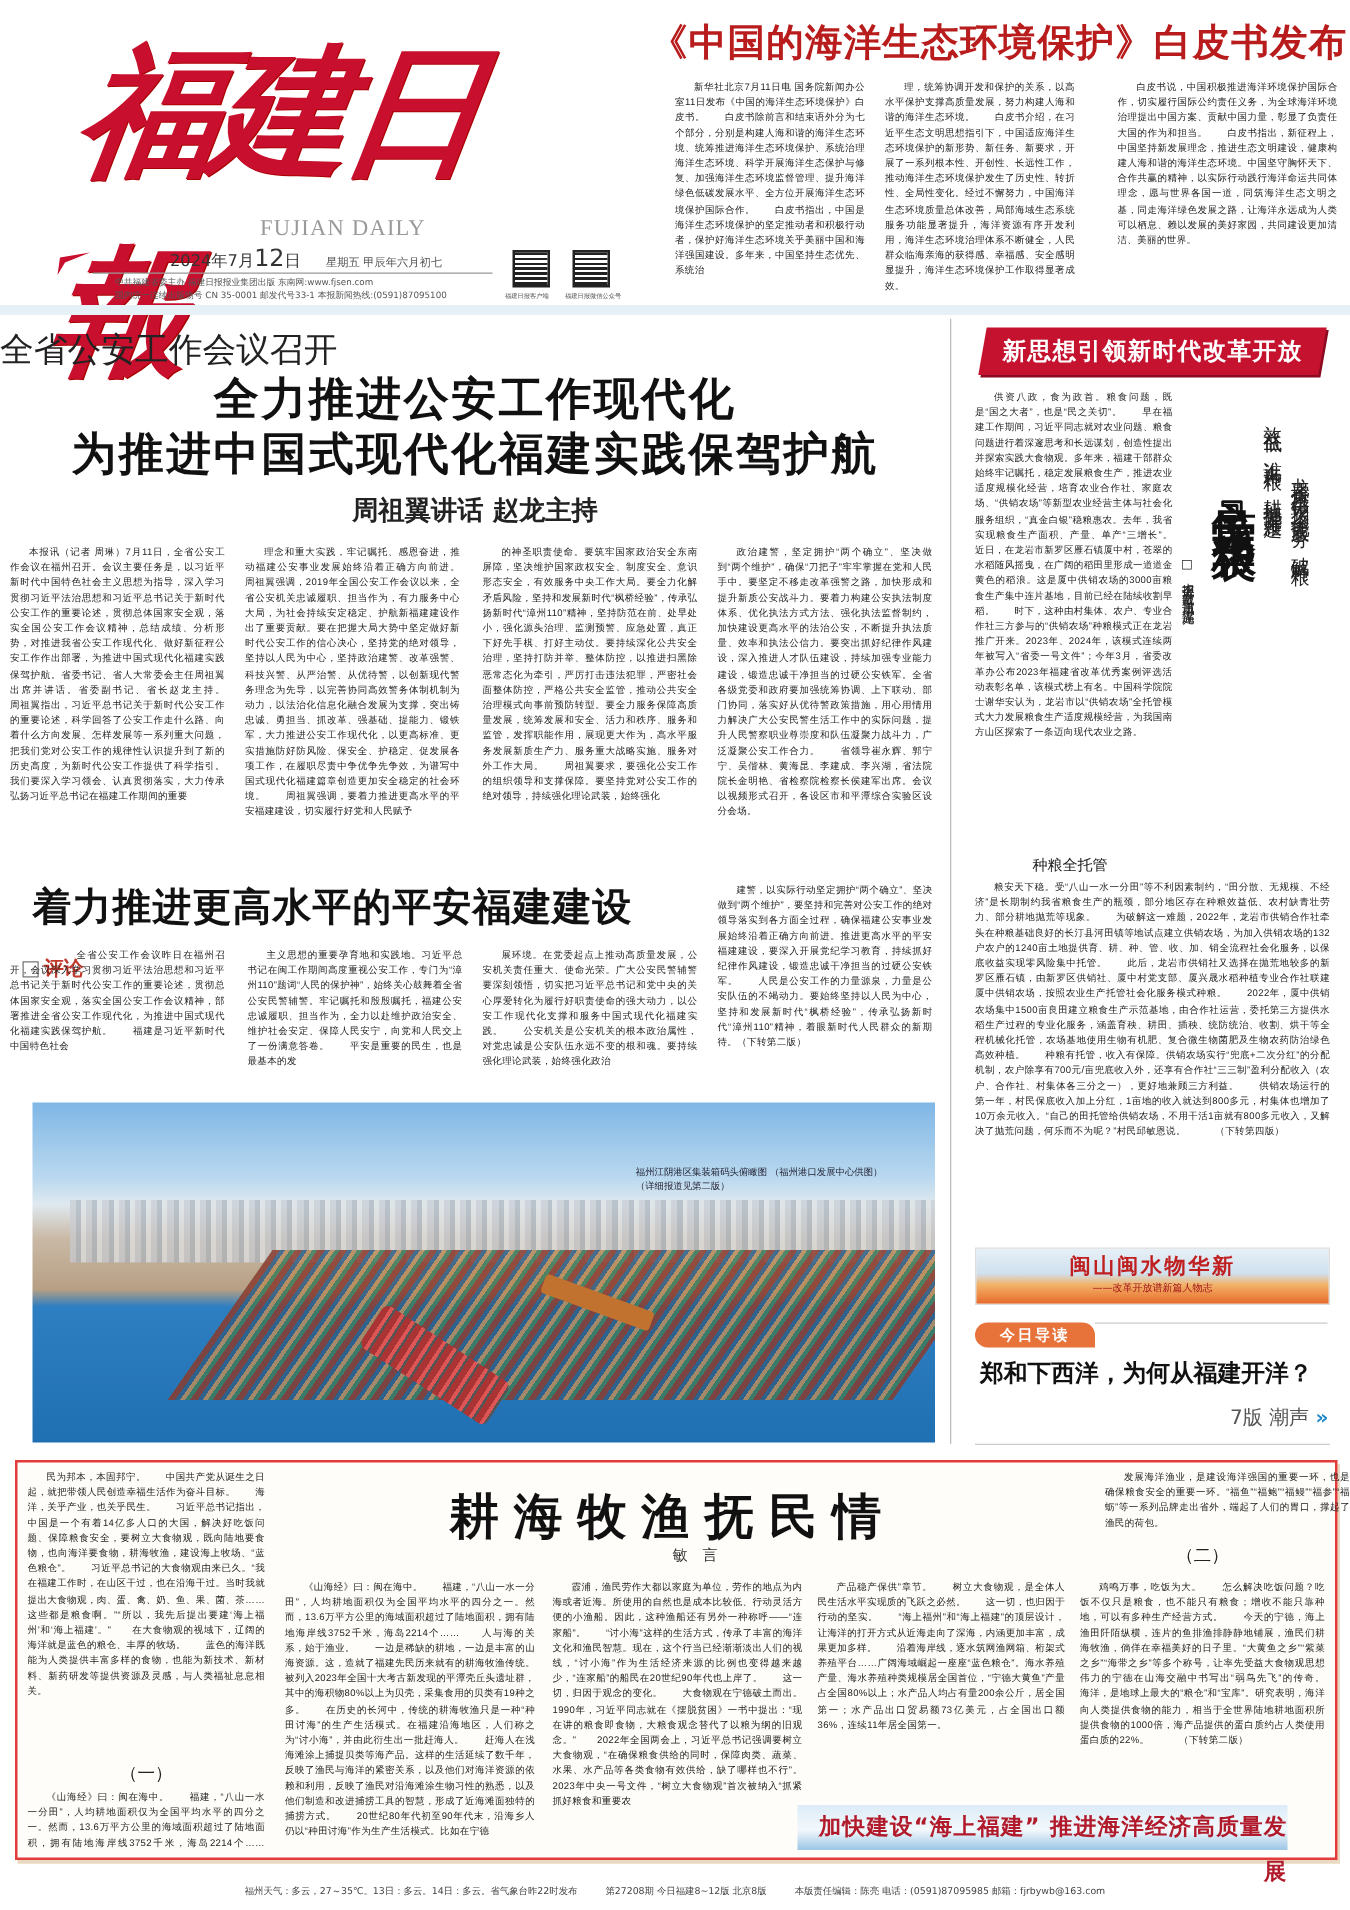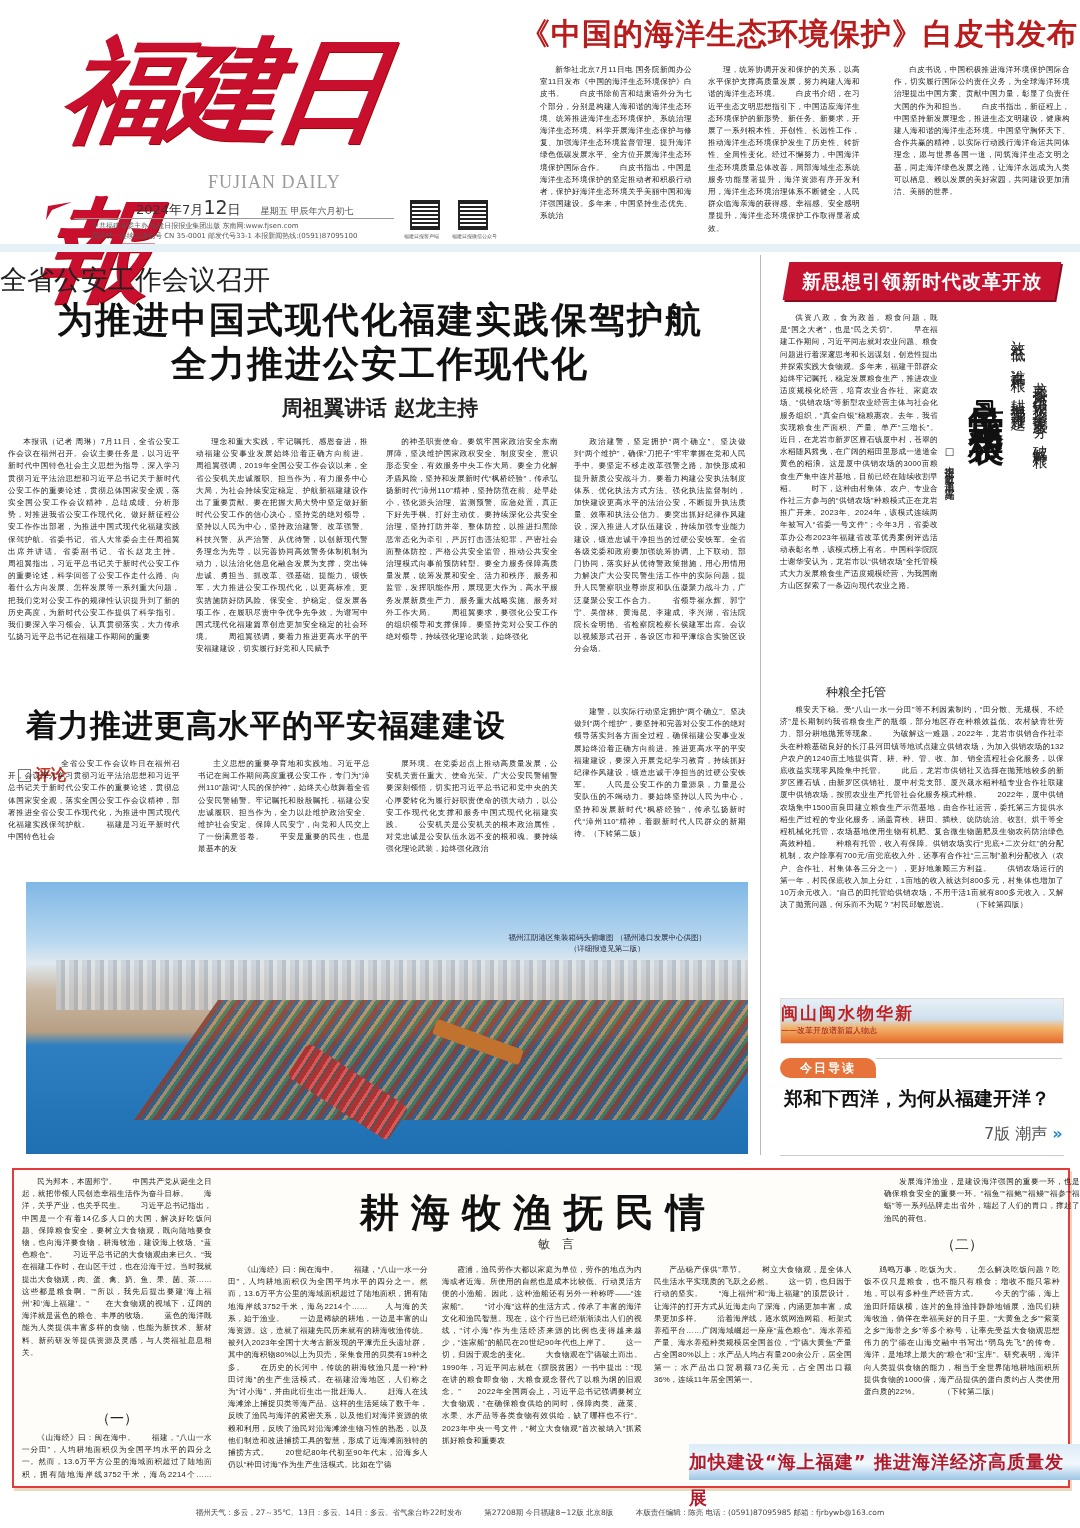--- a/index.html
+++ b/index.html
@@ -39,49 +39,49 @@
 
 
 .photo{left:26px;top:882px;width:722px;height:272px;overflow:hidden;
 background:linear-gradient(180deg,#7fb7e6 0%,#b9d8ef 22%,#dfe9ef 30%,#c9b9a5 40%,#b79f84 55%,#2e7fc1 60%,#1f6fb3 100%)}
 .photo .yard{position:absolute;left:150px;top:118px;width:580px;height:120px;transform:skewX(-35deg);
 background:repeating-linear-gradient(90deg,#8a3b2e 0 6px,#2e5e86 6px 10px,#b98c5b 10px 14px,#3c7c5a 14px 18px);opacity:.85}
 .photo .city{position:absolute;left:30px;top:78px;width:700px;height:50px;background:repeating-linear-gradient(90deg,#c7ccd3 0 5px,#aab3bd 5px 9px,#e0e3e6 9px 13px);opacity:.7}
 .photo .ship{position:absolute;left:262px;top:190px;width:120px;height:40px;background:repeating-linear-gradient(90deg,#a33 0 5px,#d55 5px 8px,#555 8px 10px);transform:rotate(33deg);border-radius:6px}
 .photo .ship2{position:absolute;left:406px;top:152px;width:92px;height:16px;background:#c0722e;transform:rotate(20deg);border-radius:3px}
 .photo-title{position:absolute;right:66px;top:14px;font-size:24px;font-weight:bold;color:#d9462a;text-shadow:0 0 3px #fff,1px 1px 0 #fff;letter-spacing:1px}
-.photo-cap{position:absolute;right:42px;top:50px;font-size:7.5px;color:#223;text-align:center;line-height:11px}
+.photo-cap{position:absolute;right:42px;top:50px;font-size:7.5px;color:#223;text-align:left;line-height:11px}
 
 
 .right-divider{left:760px;top:255px;width:1px;height:900px;background:#bbb}
 .banner-red{left:786px;top:262px;width:272px;height:38px;background:#c4122f;transform:skewX(-10deg);box-shadow:2px 2px 0 #8a0b20}
 .banner-red span{display:block;transform:skewX(10deg);color:#fff;font-size:19px;font-weight:bold;text-align:center;line-height:38px;letter-spacing:1px}
 .vtext{writing-mode:vertical-rl;font-family:"DejaVu Serif","Liberation Serif",serif;color:#222;white-space:nowrap}
 .liangce{left:962px;top:372px;font-size:36px;font-weight:bold;letter-spacing:6px;color:#111}
 .deck1{left:1030px;top:370px;font-size:15px;letter-spacing:3px}
 .deck2{left:1008px;top:330px;font-size:15px;letter-spacing:3px}
 .byline{left:942px;top:446px;font-size:10px;letter-spacing:1px}
 .subhead-grain{left:826px;top:684px;font-size:12px;color:#222}
 
-.ad1{left:780px;top:998px;width:284px;height:46px;background:linear-gradient(180deg,#e7f0f7 0%,#cfe0ee 45%,#f2b36a 65%,#e86a2a 100%);border:1px solid #ddd;text-align:left}
+.ad1{left:780px;top:998px;width:284px;height:46px;background:linear-gradient(180deg,#e7f0f7 0%,#cfe0ee 45%,#f2b36a 65%,#e86a2a 100%);border:1px solid #ddd;text-align:center}
 .ad1-t{font-size:17px;font-weight:bold;color:#c01f1f;letter-spacing:2px;line-height:24px;padding-top:2px}
 .ad1-s{font-size:8px;color:#a0141a;line-height:12px}
 .today-tab{left:780px;top:1058px;width:96px;height:20px;background:#e8733a;border-radius:10px 10px 0 10px;color:#fff;font-size:12px;font-weight:bold;line-height:20px;text-align:center;letter-spacing:2px}
 .today-rule{left:876px;top:1058px;width:186px;height:1px;background:#ccc}
 .today-h{left:784px;top:1086px;font-family:"DejaVu Serif","Liberation Serif",serif;font-size:19px;font-weight:bold;color:#111;white-space:nowrap}
 .today-link{left:984px;top:1124px;font-size:16px;color:#555;white-space:nowrap}
 .today-link .chev{color:#1e88c8;font-weight:bold}
 .today-bottom{left:780px;top:1155px;width:284px;height:1px;background:#ccc}
 
 
 .feature-frame{left:12px;top:1168px;width:1058px;height:320px;border:2.5px solid #e23b3b;background:#fffdf9;box-shadow:2px 3px 0 #e9d9c0}
 .feature-title{left:360px;top:1186px;font-size:39px;font-weight:bold;color:#111;letter-spacing:12px;white-space:nowrap}
 .feature-author{left:538px;top:1236px;font-size:12px;color:#333;letter-spacing:12px}
 .section-num{font-family:"DejaVu Serif","Liberation Serif",serif;font-size:14px;color:#222;text-align:center}
-.ad2{left:689px;top:1444px;width:392px;height:36px;background:linear-gradient(180deg,#dcecf8 0%,#f3f8fc 55%,#9cc6e6 100%);text-align:left}
+.ad2{left:638px;top:1444px;width:392px;height:36px;background:linear-gradient(180deg,#dcecf8 0%,#f3f8fc 55%,#9cc6e6 100%);text-align:right}
 .ad2 span{font-size:18px;font-weight:bold;color:#b11a2b;line-height:36px;letter-spacing:1px}
 
 .footer{left:0;width:1080px;top:1508px;text-align:center;font-size:7.5px;color:#444;white-space:nowrap}
 .footer span{margin:0 10px}
 </style>
 </head>
 <body>
 
 <div class="abs masthead-logo">福建日報</div>
 <div class="abs masthead-en">FUJIAN DAILY</div>
@@ -104,22 +104,22 @@
 
 <div class="abs wp-title">《中国的海洋生态环境保护》白皮书发布</div>
 <div class="col body-text" style="left:540px;top:64px;width:152px;height:174px">新华社北京7月11日电  国务院新闻办公室11日发布《中国的海洋生态环境保护》白皮书。　　白皮书除前言和结束语外分为七个部分，分别是构建人海和谐的海洋生态环境、统筹推进海洋生态环境保护、系统治理海洋生态环境、科学开展海洋生态保护与修复、加强海洋生态环境监督管理、提升海洋绿色低碳发展水平、全方位开展海洋生态环境保护国际合作。　　白皮书指出，中国是海洋生态环境保护的坚定推动者和积极行动者，保护好海洋生态环境关乎美丽中国和海洋强国建设。多年来，中国坚持生态优先、系统治</div>
 <div class="col body-text" style="left:708px;top:64px;width:152px;height:174px">理，统筹协调开发和保护的关系，以高水平保护支撑高质量发展，努力构建人海和谐的海洋生态环境。　　白皮书介绍，在习近平生态文明思想指引下，中国适应海洋生态环境保护的新形势、新任务、新要求，开展了一系列根本性、开创性、长远性工作，推动海洋生态环境保护发生了历史性、转折性、全局性变化。经过不懈努力，中国海洋生态环境质量总体改善，局部海域生态系统服务功能显著提升，海洋资源有序开发利用，海洋生态环境治理体系不断健全，人民群众临海亲海的获得感、幸福感、安全感明显提升，海洋生态环境保护工作取得显著成效。</div>
 <div class="col body-text" style="left:894px;top:64px;width:176px;height:174px">白皮书说，中国积极推进海洋环境保护国际合作，切实履行国际公约责任义务，为全球海洋环境治理提出中国方案、贡献中国力量，彰显了负责任大国的作为和担当。　　白皮书指出，新征程上，中国坚持新发展理念，推进生态文明建设，健康构建人海和谐的海洋生态环境。中国坚守胸怀天下、合作共赢的精神，以实际行动践行海洋命运共同体理念，愿与世界各国一道，同筑海洋生态文明之基，同走海洋绿色发展之路，让海洋永远成为人类可以栖息、赖以发展的美好家园，共同建设更加清洁、美丽的世界。</div>
 
 <div class="abs header-band"></div>
 
 <div class="abs lead-kicker">全省公安工作会议召开</div>
 <div class="abs lead-h1">
+  <div>全力推进公安工作现代化</div>
   <div>为推进中国式现代化福建实践保驾护航</div>
-  <div>全力推进公安工作现代化</div>
 </div>
 <div class="abs lead-sub">周祖翼讲话  赵龙主持</div>
 
 <div class="col body-text" style="left:8px;top:436px;width:172px;height:250px">本报讯（记者 周琳）7月11日，全省公安工作会议在福州召开。会议主要任务是，以习近平新时代中国特色社会主义思想为指导，深入学习贯彻习近平法治思想和习近平总书记关于新时代公安工作的重要论述，贯彻总体国家安全观，落实全国公安工作会议精神，总结成绩、分析形势，对推进我省公安工作现代化、做好新征程公安工作作出部署，为推进中国式现代化福建实践保驾护航。省委书记、省人大常委会主任周祖翼出席并讲话。省委副书记、省长赵龙主持。　　周祖翼指出，习近平总书记关于新时代公安工作的重要论述，科学回答了公安工作走什么路、向着什么方向发展、怎样发展等一系列重大问题，把我们党对公安工作的规律性认识提升到了新的历史高度，为新时代公安工作提供了科学指引。我们要深入学习领会、认真贯彻落实，大力传承弘扬习近平总书记在福建工作期间的重要</div>
 <div class="col body-text" style="left:196px;top:436px;width:172px;height:250px">理念和重大实践，牢记嘱托、感恩奋进，推动福建公安事业发展始终沿着正确方向前进。　　周祖翼强调，2019年全国公安工作会议以来，全省公安机关忠诚履职、担当作为，有力服务中心大局，为社会持续安定稳定、护航新福建建设作出了重要贡献。要在把握大局大势中坚定做好新时代公安工作的信心决心，坚持党的绝对领导，坚持以人民为中心，坚持政治建警、改革强警、科技兴警、从严治警、从优待警，以创新现代警务理念为先导，以完善协同高效警务体制机制为动力，以法治化信息化融合发展为支撑，突出铸忠诚、勇担当、抓改革、强基础、提能力、锻铁军，大力推进公安工作现代化，以更高标准、更实措施防好防风险、保安全、护稳定、促发展各项工作，在履职尽责中争优争先争效，为谱写中国式现代化福建篇章创造更加安全稳定的社会环境。　　周祖翼强调，要着力推进更高水平的平安福建建设，切实履行好党和人民赋予</div>
 <div class="col body-text" style="left:386px;top:436px;width:172px;height:250px">的神圣职责使命。要筑牢国家政治安全东南屏障，坚决维护国家政权安全、制度安全、意识形态安全，有效服务中央工作大局。要全力化解矛盾风险，坚持和发展新时代“枫桥经验”，传承弘扬新时代“漳州110”精神，坚持防范在前、处早处小，强化源头治理、监测预警、应急处置，真正下好先手棋、打好主动仗。要持续深化公共安全治理，坚持打防并举、整体防控，以推进扫黑除恶常态化为牵引，严厉打击违法犯罪，严密社会面整体防控，严格公共安全监管，推动公共安全治理模式向事前预防转型。要全力服务保障高质量发展，统筹发展和安全、活力和秩序、服务和监管，发挥职能作用，展现更大作为，高水平服务发展新质生产力、服务重大战略实施、服务对外工作大局。　　周祖翼要求，要强化公安工作的组织领导和支撑保障。要坚持党对公安工作的绝对领导，持续强化理论武装，始终强化</div>
 <div class="col body-text" style="left:574px;top:436px;width:172px;height:250px">政治建警，坚定拥护“两个确立”、坚决做到“两个维护”，确保“刀把子”牢牢掌握在党和人民手中。要坚定不移走改革强警之路，加快形成和提升新质公安战斗力。要着力构建公安执法制度体系、优化执法方式方法、强化执法监督制约，加快建设更高水平的法治公安，不断提升执法质量、效率和执法公信力。要突出抓好纪律作风建设，深入推进人才队伍建设，持续加强专业能力建设，锻造忠诚干净担当的过硬公安铁军。全省各级党委和政府要加强统筹协调、上下联动、部门协同，落实好从优待警政策措施，用心用情用力解决广大公安民警生活工作中的实际问题，提升人民警察职业尊崇度和队伍凝聚力战斗力，广泛凝聚公安工作合力。　　省领导崔永辉、郭宁宁、吴偕林、黄海昆、李建成、李兴湖，省法院院长金明艳、省检察院检察长侯建军出席。会议以视频形式召开，各设区市和平潭综合实验区设分会场。</div>
 
 <div class="abs h2-safe">着力推进更高水平的平安福建建设</div>
 <div class="abs pinglun">

